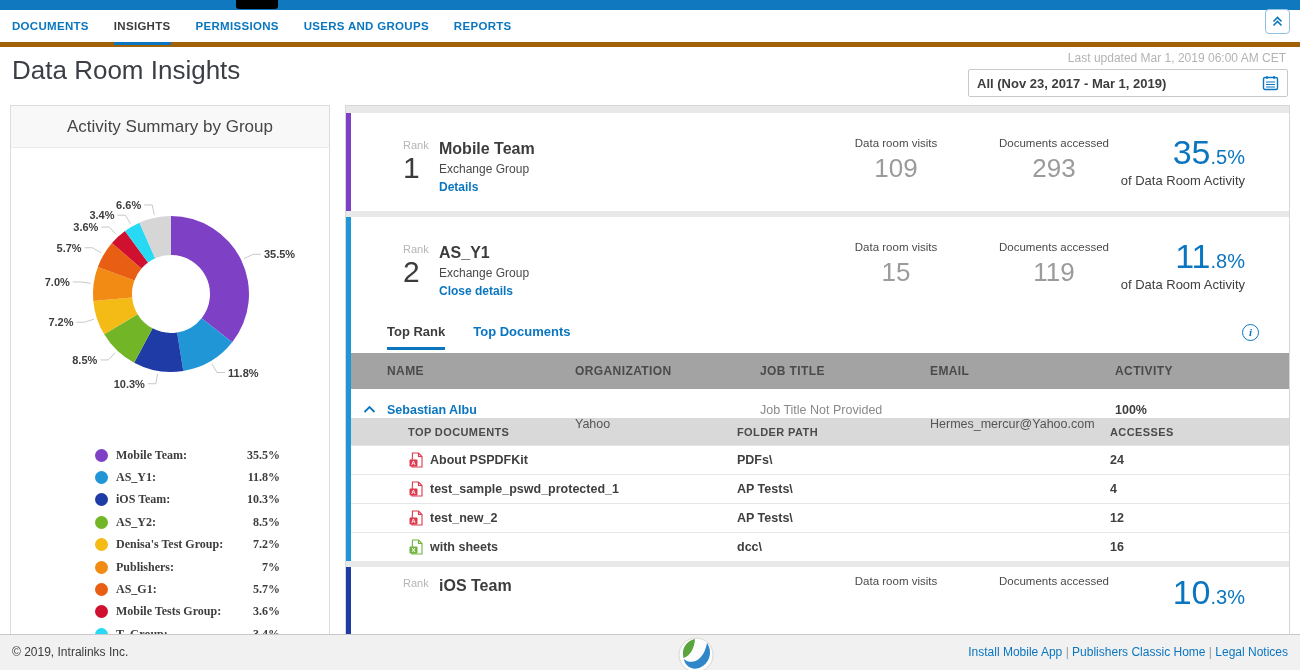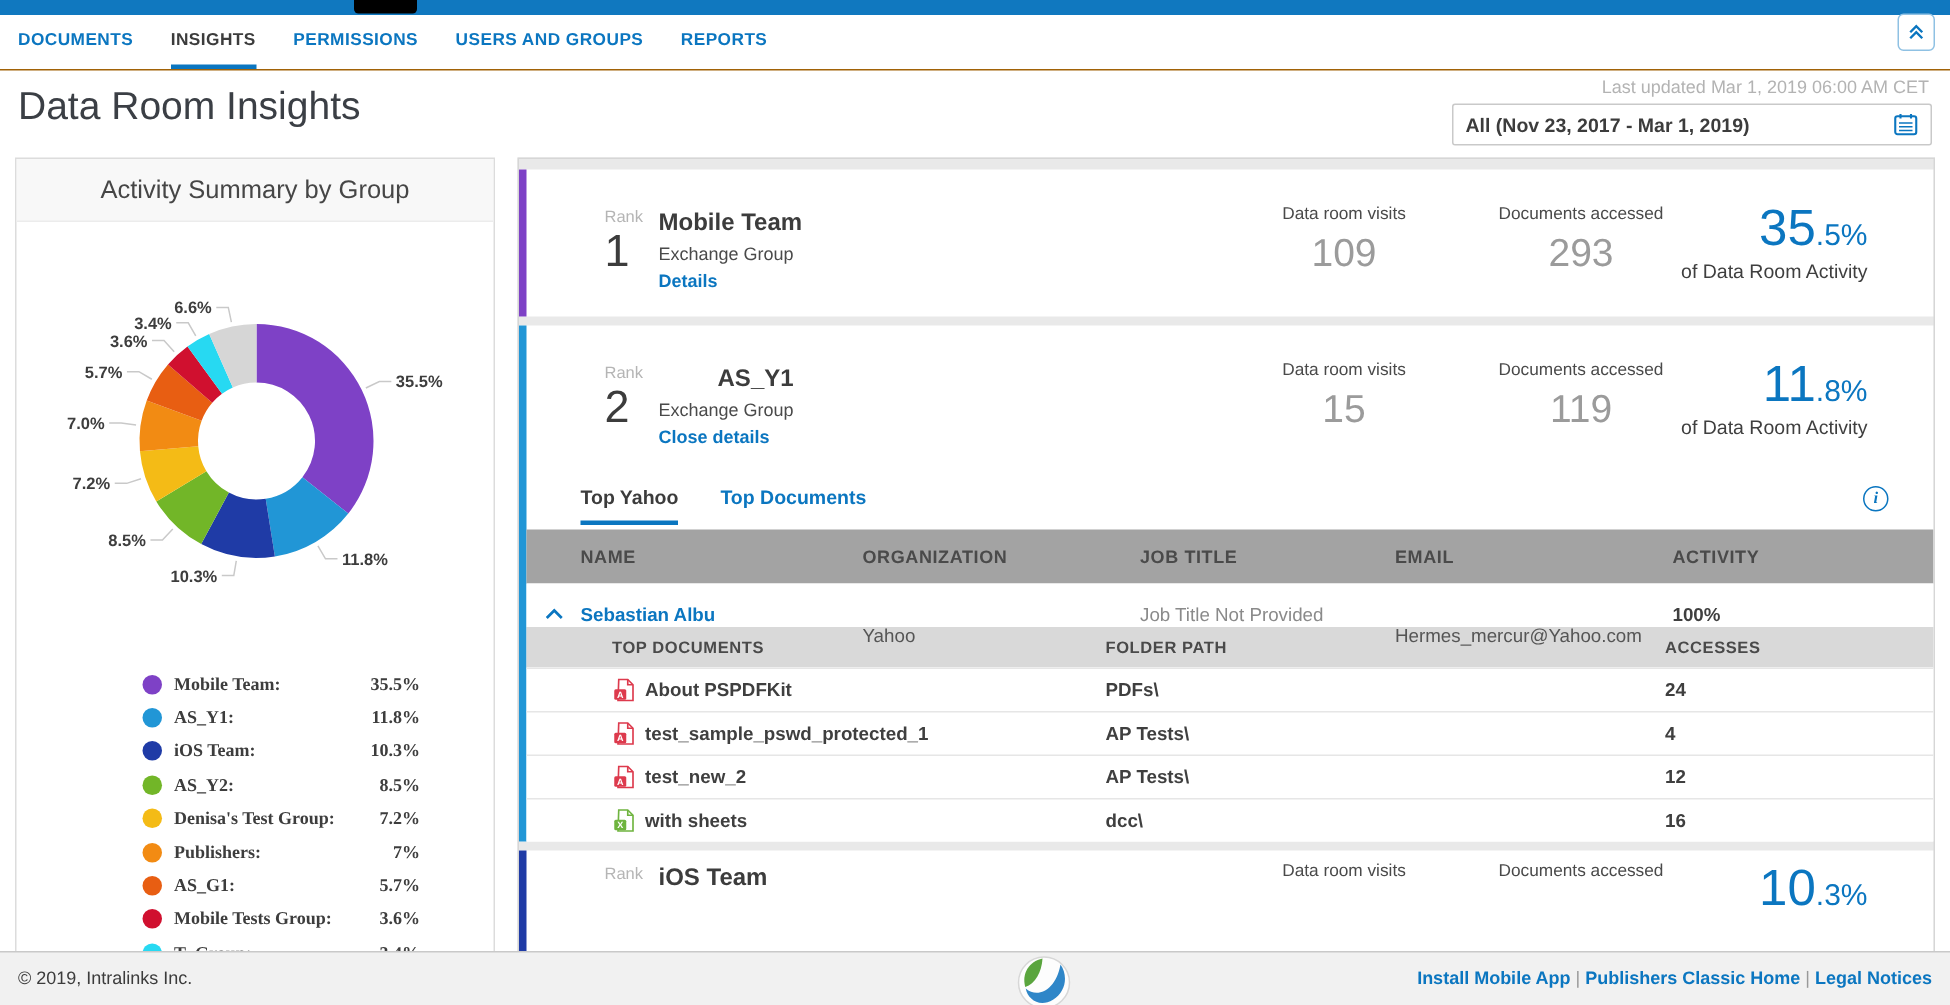--- a/index.html
+++ b/index.html
@@ -6,21 +6,21 @@
   html,body { width:1300px; height:670px; overflow:hidden; background:#fff;
     font-family:"Liberation Sans", sans-serif; }
   body { position:relative; }
 
   
   .topbar { position:absolute; left:0; top:0; width:1300px; height:10px; background:#1078bf; }
   .topbar-tab { position:absolute; left:236px; top:0; width:42px; height:9px; background:#000; border-radius:0 0 3px 3px; }
 
   
   .navbar { position:absolute; top:10px; left:0; width:1300px; height:37px; background:#fff;
-    border-bottom:1px solid #a16207; display:flex; align-items:flex-end; padding-left:12px; }
+    border-bottom:5px solid #a16207; display:flex; align-items:center; padding-left:12px; }
   .nav-item { font-size:11.5px; font-weight:700; color:#0b76c0; margin-right:25px; letter-spacing:.3px;
     position:relative; height:37px; line-height:37px; cursor:pointer; white-space:nowrap; }
   .nav-item.active { color:#3c3c3c; }
   .nav-item.active::after { content:""; position:absolute; left:0; right:0; bottom:0; height:3px; background:#0b76c0; }
   .collapse-btn { position:absolute; right:10px; top:9px; width:25px; height:25px; border:1px solid #8fc1e3;
     border-radius:4px; background:#fff; display:flex; align-items:center; justify-content:center; cursor:pointer; }
 
   
   .page-title { position:absolute; left:12px; top:55px; font-size:26px; color:#3b3f45; }
   .last-updated { position:absolute; right:14px; top:51px; font-size:12px; color:#b3b3b3; }
@@ -41,21 +41,21 @@
 
   
   .panel-right { position:absolute; left:345px; top:105px; width:945px; height:530px; background:#e9e9e9;
     border:1px solid #d6d6d6; overflow:hidden; padding-top:7px; }
   .group-card { background:#fff; margin-bottom:6px; position:relative; border-left:5px solid #999; }
   .card-top { position:relative; height:98px; }
   .rank-wrap { position:absolute; left:18px; top:26px;margin-left:34px; }
   .rank-label { font-size:11px; color:#b5b5b5; }
   .rank-number { font-size:30px; color:#3c3c3c; line-height:33px; }
   .gname-wrap { position:absolute; left:88px; top:27px; }
-  .group-name { font-size:16px; font-weight:700; color:#3c3c3c;text-align:right; }
+  .group-name { font-size:16px; font-weight:700; color:#3c3c3c; }
   .group-type { font-size:12px; color:#4a4a4a; margin-top:4px; }
   .group-link { font-size:12px; font-weight:600; color:#0b76c0; margin-top:4px; cursor:pointer; }
   .stat { position:absolute; top:24px; width:120px; text-align:center; }
   .stat1 { left:485px; } .stat2 { left:643px; }
   .stat-label { font-size:11.5px; color:#4a4a4a; line-height:13px; }
   .stat-value { font-size:26px; color:#9b9b9b; margin-top:3px; }
   .pct-wrap { position:absolute; right:44px; top:20px; text-align:right; }
   .pct-int { font-size:34px; color:#0b76c0; }
   .pct-dec { font-size:20px; color:#0b76c0; }
   .pct-caption { font-size:13px; color:#3f3f3f; margin-top:1px; }
@@ -90,21 +90,21 @@
   .dtable-row { height:29px; background:#fff; border-top:1px solid #e6e6e6; font-size:12.5px; }
   .doc-name { display:flex; align-items:center; font-weight:600; color:#3f3f3f; cursor:pointer; }
   .doc-icon { margin-right:6px; display:inline-flex; }
   .doc-folder, .doc-acc { font-weight:600; color:#3f3f3f; }
 
   
   .footer { position:absolute; left:0; top:634px; width:1300px; height:36px; background:#f1f1f1;
     border-top:1px solid #c9c9c9; z-index:6; }
   .footer-copy { position:absolute; left:12px; line-height:35px; font-size:12px; color:#3c3c3c; }
   .footer-links { position:absolute; right:12px; line-height:35px; font-size:12px; color:#999; }
-  .footer-link { color:#0b76c0; cursor:pointer;font-weight:bold; }
+  .footer-link { color:#0b76c0; cursor:pointer; }
   .footer-logo { position:absolute; left:678px; top:2px; }
 
   .donut-label { font-size:11px; font-weight:700; fill:#3d3d3d; }
 </style>
 </head>
 <body>
 
 <div class="topbar">
   <div class="topbar-tab"></div>
 </div>
@@ -265,21 +265,21 @@
         </div>
         <div class="stat stat2">
           <div class="stat-label">Documents accessed</div>
           <div class="stat-value">119</div>
         </div>
         <div class="pct-wrap">
           <div><span class="pct-int">11</span><span class="pct-dec">.8%</span></div>
           <div class="pct-caption">of Data Room Activity</div>
         </div>
       </div>
-      <div class="tabs-bar"><div class="tab first active">Top Yahoo</div><div class="tab inactive">Top Documents</div><div class="info-btn">i</div></div>
+      <div class="tabs-bar"><div class="tab first active">Top Rank</div><div class="tab inactive">Top Documents</div><div class="info-btn">i</div></div>
       <div class="utable-head">
         <div></div>
         <div>NAME</div>
         <div>ORGANIZATION</div>
         <div>JOB TITLE</div>
         <div>EMAIL</div>
         <div>ACTIVITY</div>
       </div>
       <div class="utable-row">
         <div class="u-chevron"><svg width="13" height="9" viewBox="0 0 13 9">

